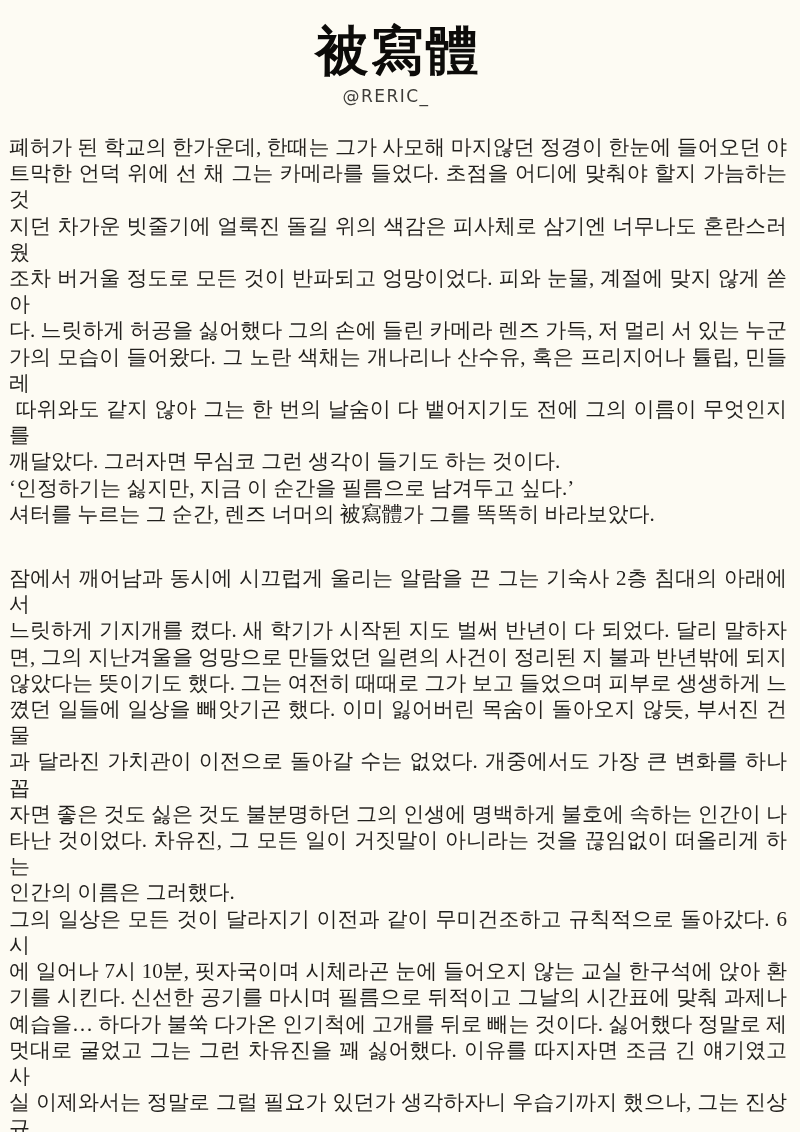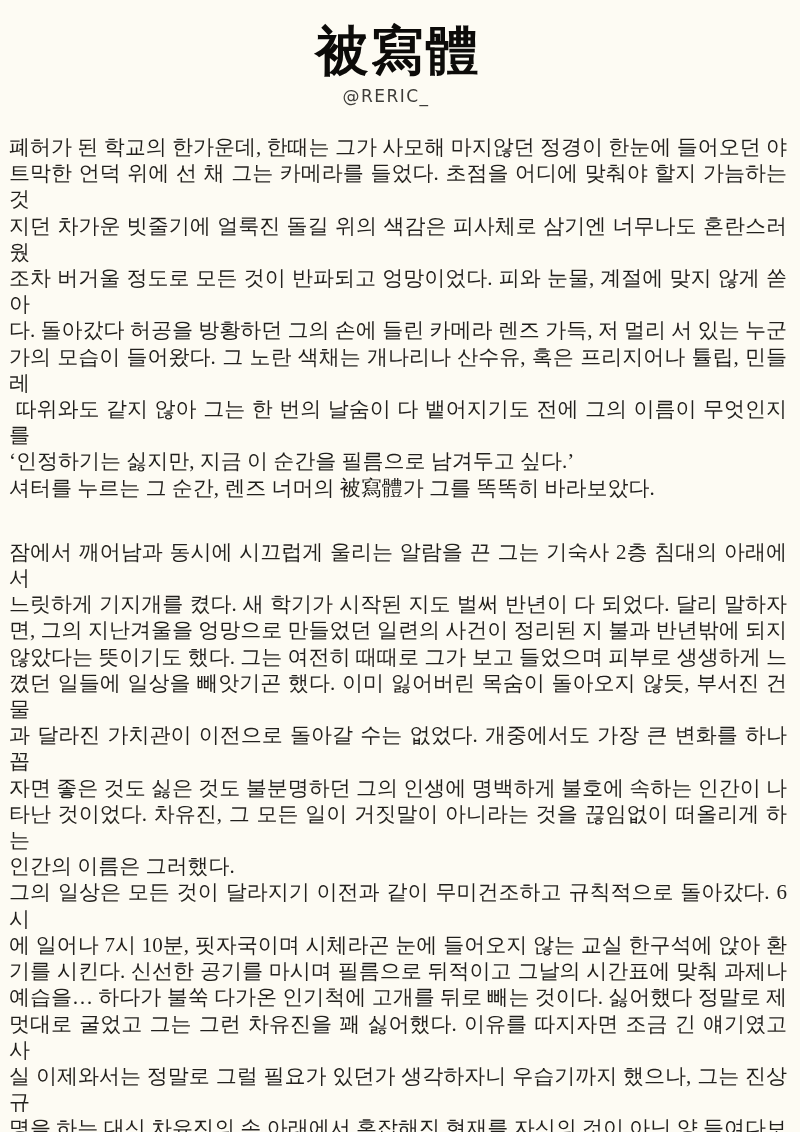--- a/index.html
+++ b/index.html
@@ -59,23 +59,24 @@
 
 <div class="page">
   <h1 class="title">被寫體</h1>
   <div class="handle">@RERIC_</div>
   <div class="story" id="story">
       <div class="para">
         <div class="line">폐허가 된 학교의 한가운데, 한때는 그가 사모해 마지않던 정경이 한눈에 들어오던 야</div>
         <div class="line">트막한 언덕 위에 선 채 그는 카메라를 들었다. 초점을 어디에 맞춰야 할지 가늠하는 것</div>
         <div class="line">지던 차가운 빗줄기에 얼룩진 돌길 위의 색감은 피사체로 삼기엔 너무나도 혼란스러웠</div>
         <div class="line">조차 버거울 정도로 모든 것이 반파되고 엉망이었다. 피와 눈물, 계절에 맞지 않게 쏟아</div>
-        <div class="line">다. 돌아갔다 허공을 방황하던 그의 손에 들린 카메라 렌즈 가득, 저 멀리 서 있는 누군</div>
+        <div class="line">다. 느릿하게 허공을 싫어했다 그의 손에 들린 카메라 렌즈 가득, 저 멀리 서 있는 누군</div>
         <div class="line">가의 모습이 들어왔다. 그 노란 색채는 개나리나 산수유, 혹은 프리지어나 튤립, 민들레</div>
         <div class="line"> 따위와도 같지 않아 그는 한 번의 날숨이 다 뱉어지기도 전에 그의 이름이 무엇인지를</div>
+        <div class="line end">깨달았다. 그러자면 무심코 그런 생각이 들기도 하는 것이다.</div>
         <div class="line end">‘인정하기는 싫지만, 지금 이 순간을 필름으로 남겨두고 싶다.’</div>
         <div class="line end">셔터를 누르는 그 순간, 렌즈 너머의 被寫體가 그를 똑똑히 바라보았다.</div>
       </div>
       <div class="para gap">
         <div class="line">잠에서 깨어남과 동시에 시끄럽게 울리는 알람을 끈 그는 기숙사 2층 침대의 아래에서</div>
         <div class="line">느릿하게 기지개를 켰다. 새 학기가 시작된 지도 벌써 반년이 다 되었다. 달리 말하자</div>
         <div class="line">면, 그의 지난겨울을 엉망으로 만들었던 일련의 사건이 정리된 지 불과 반년밖에 되지</div>
         <div class="line">않았다는 뜻이기도 했다. 그는 여전히 때때로 그가 보고 들었으며 피부로 생생하게 느</div>
         <div class="line">꼈던 일들에 일상을 빼앗기곤 했다. 이미 잃어버린 목숨이 돌아오지 않듯, 부서진 건물</div>
         <div class="line">과 달라진 가치관이 이전으로 돌아갈 수는 없었다. 개중에서도 가장 큰 변화를 하나 꼽</div>

